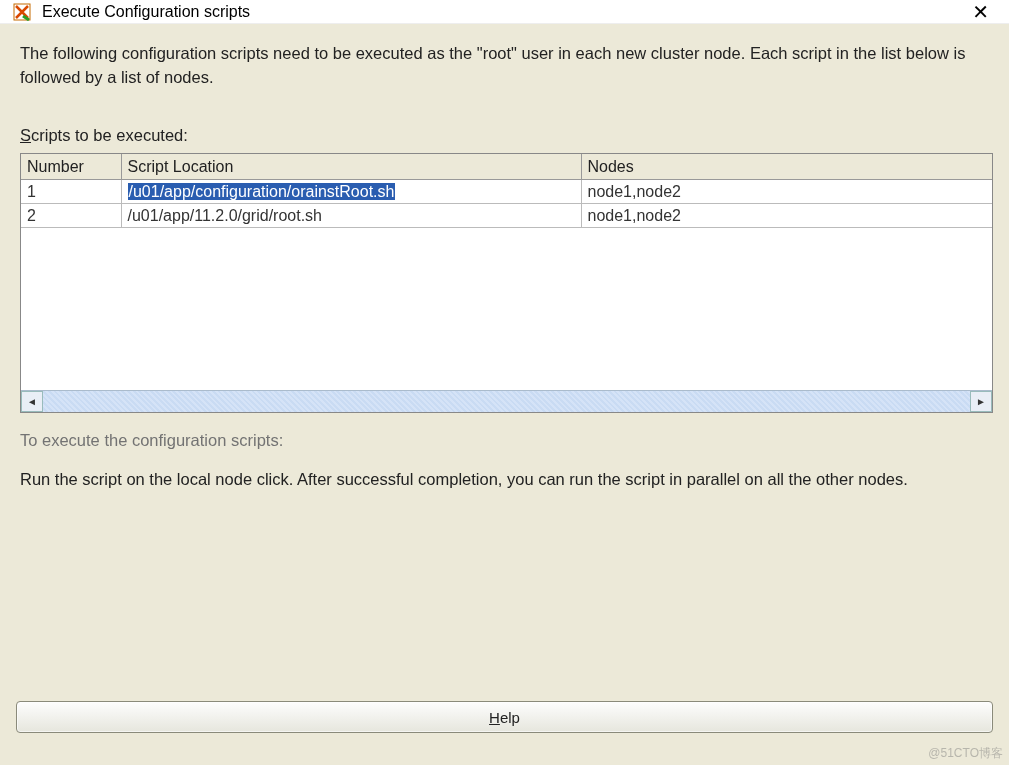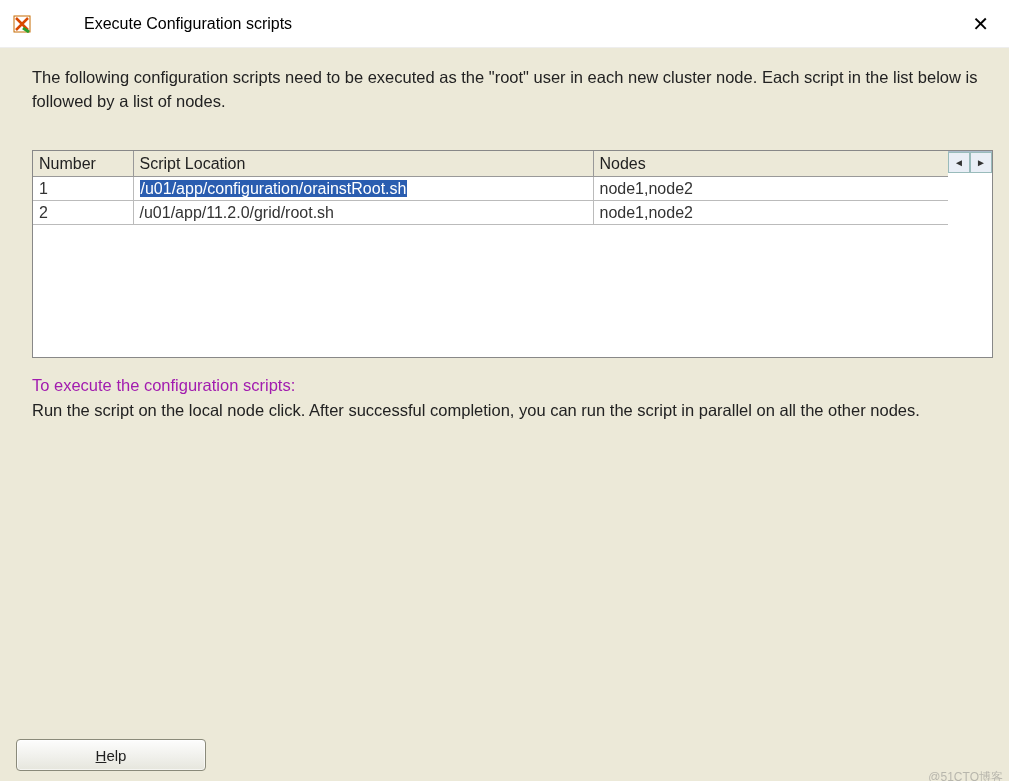--- a/index.html
+++ b/index.html
@@ -10,27 +10,26 @@
     body {
       font-family: Tahoma, Arial, sans-serif;
       font-size: 16px;
       background: #ffffff;
       width: 1009px;
       height: 781px;
       overflow: hidden;
       color: #333;
     }
     .titlebar {
-      height: 48px;
+      height: 24px;
       display: flex;
       align-items: center;
       padding: 0 12px;
       background: #ffffff;
       border-bottom: 1px solid #eee;
-      gap: 42px;
     }
     .titlebar-icon {
       width: 20px;
       height: 20px;
       margin-right: 10px;
       display: flex;
       align-items: center;
       justify-content: center;
     }
     .titlebar-title {
@@ -41,21 +40,21 @@
     .titlebar-close {
       font-size: 20px;
       color: #000;
       cursor: pointer;
       padding: 0 8px;
       font-weight: 300;
     }
     .dialog-body {
       background: #ece9d8;
       height: 741px;
-      padding: 18px 16px 16px 32px;
+      padding: 18px 16px 16px 20px;
       display: flex;
       flex-direction: column;
       position: relative;
     }
     .intro-text {
       font-size: 16.5px;
       line-height: 1.45;
       color: #222;
       margin-bottom: 36px;
     }
@@ -63,22 +62,23 @@
       font-size: 16.5px;
       color: #222;
       margin-bottom: 8px;
     }
     .section-label .mnemonic {
       text-decoration: underline;
     }
     .table-wrapper {
       border: 1px solid #888;
       background: #ffffff;
-      height: 208px;
-      display: flex;
+      height: 260px;
+      display: flex;
+      flex-direction: column;
       margin-bottom: 18px;
     }
     .table-scroll {
       flex: 1;
       overflow: hidden;
       background: #ffffff;
     }
     table {
       border-collapse: collapse;
       width: 100%;
@@ -130,46 +130,47 @@
       color: #333;
       cursor: pointer;
     }
     .hscrollbar .track {
       flex: 1;
       position: relative;
       background: repeating-linear-gradient(45deg, #d5e3f7, #d5e3f7 2px, #c9dbf3 2px, #c9dbf3 4px);
     }
     .instructions-heading {
       font-size: 16.5px;
-      color: #a21caf;
-      margin-bottom: 4px;
+      color: #737373;
+      margin-bottom: 18px;
     }
     .instructions-list {
       padding-left: 44px;
       font-size: 16.5px;
       line-height: 1.45;
       color: #222;
       margin-bottom: 20px;
     }
     .instructions-list li {
       margin-bottom: 0;
     }
     .final-note {
       font-size: 16.5px;
       line-height: 1.45;
       color: #222;
       margin-bottom: 20px;
     }
     .button-row {
       position: absolute;
-      bottom: 18px;
+      bottom: 32px;
       left: 16px;
       right: 16px;
       display: flex;
       justify-content: space-between;
+      flex-direction: column;
     }
     .btn {
       min-width: 190px;
       height: 32px;
       background: linear-gradient(to bottom, #fdfdfd, #e6e6dd);
       border: 1px solid #8a8a7a;
       border-radius: 4px;
       font-size: 15px;
       cursor: pointer;
       display: flex;
@@ -204,20 +205,23 @@
     </svg>
   </span>
   <span class="titlebar-title">Execute Configuration scripts</span>
   <span class="titlebar-close">✕</span>
 </div>
 
 <div class="dialog-body">
 
   <div class="intro-text">The following configuration scripts need to be executed as the "root" user in each new cluster node. Each script in the list below is followed by a list of nodes.</div>
 
+  <div class="section-label">
+    <span class="mnemonic">S</span><span>cripts to be executed:</span>
+  </div>
 
   <div class="table-wrapper">
     <div class="table-scroll">
       <table>
         <thead>
           <tr>
             <th>Number</th>
             <th>Script Location</th>
             <th>Nodes</th>
           </tr>

